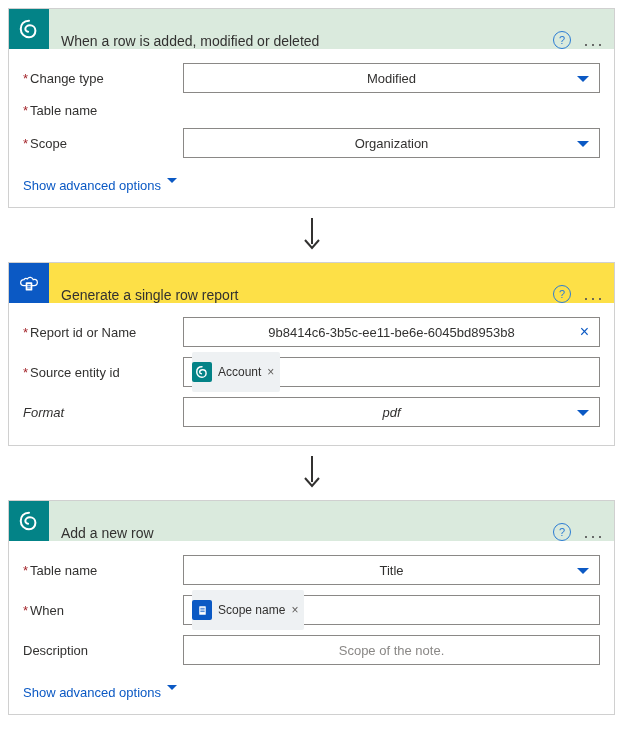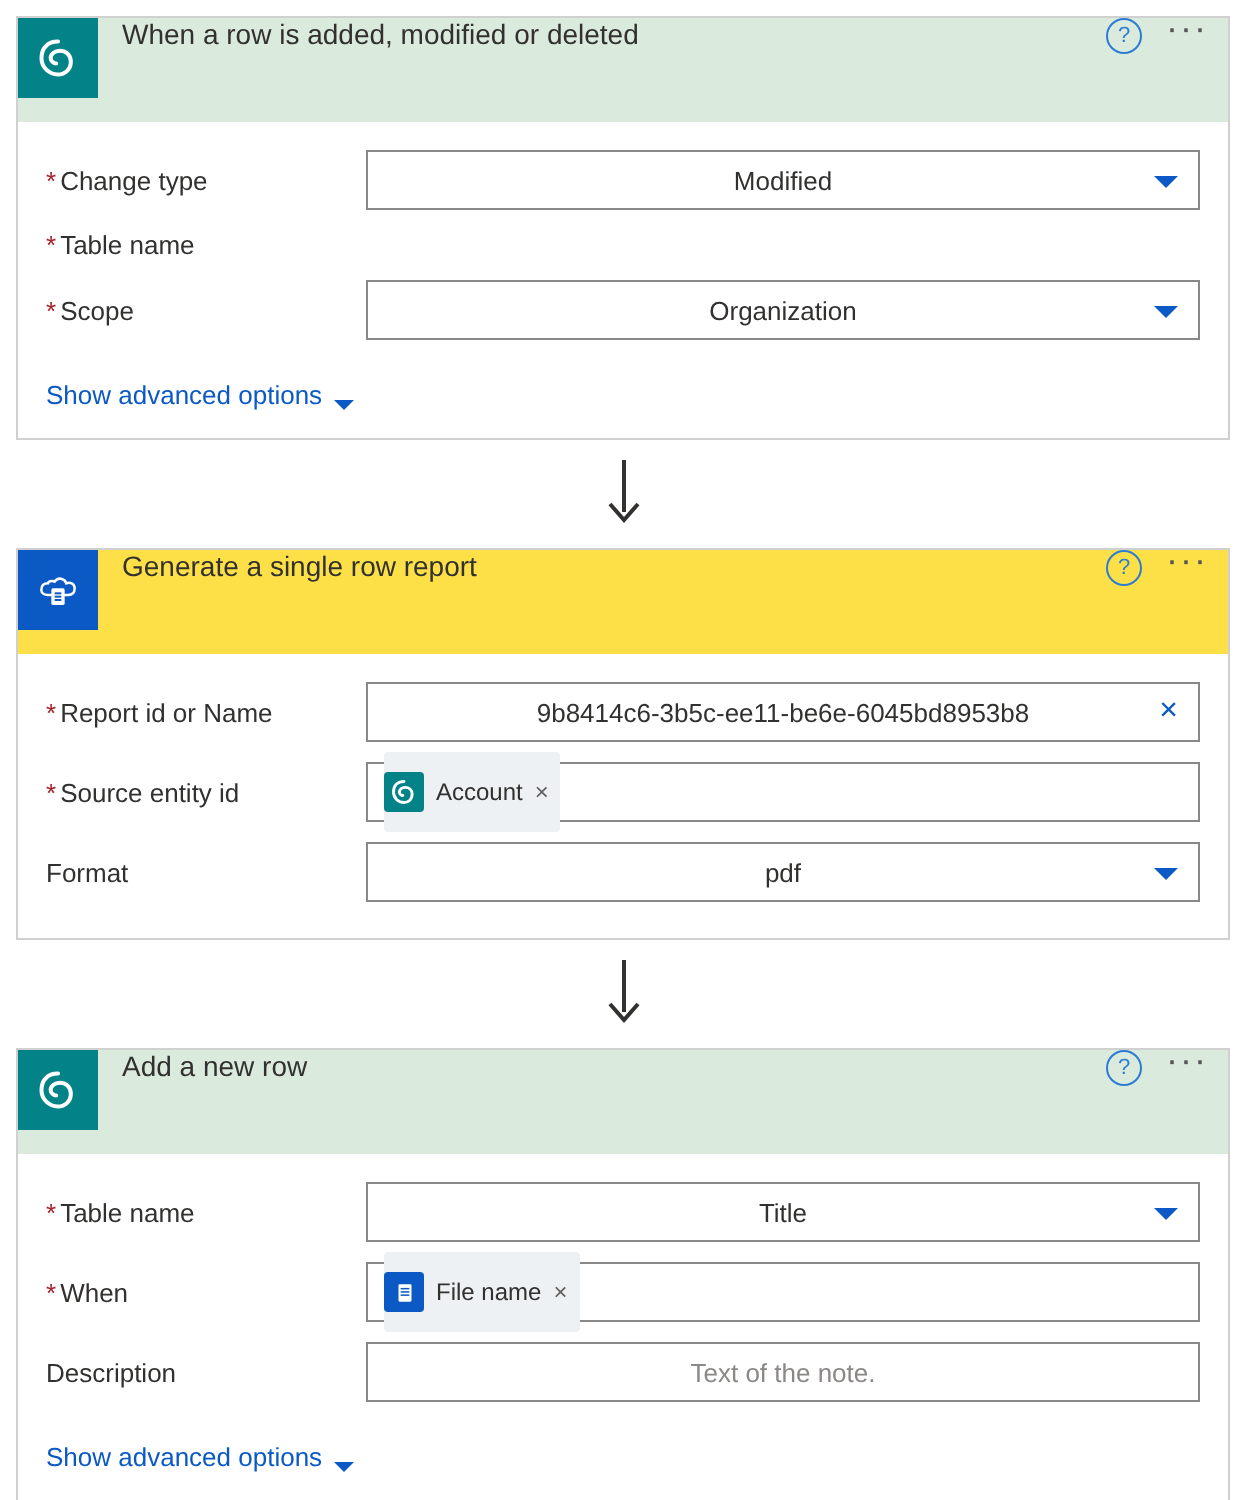--- a/index.html
+++ b/index.html
@@ -1,39 +1,39 @@
 <!DOCTYPE html>
 <html><head>
 <meta charset="utf-8">
 <style>
   * { box-sizing: border-box; font-family: "Segoe UI", Arial, sans-serif; }
   body { margin: 0; background: #fff; width: 623px; padding: 8px; font-size: 13px; color: #323130; }
   .card { border: 1px solid #d0d0d0; background: #fff; margin-bottom: 0; }
-  .header { display: flex; align-items: flex-start; height: 52px; padding: 0 10px 0 0; }
+  .header { display: flex; align-items: flex-end; height: 40px; padding: 0 10px 0 0; }
   .hdr-green { background: #daeadd; }
   .hdr-blue  { background: #fde047; }
   .icon-tile { width: 40px; height: 40px; display: flex; align-items: center; justify-content: center; flex: 0 0 40px; }
   .tile-green { background: #038387; }
   .tile-blue  { background: #0b59c4; }
   .header-title { flex: 1; padding-left: 12px; font-size: 14px; color: #323130; }
   .help-circle { width: 18px; height: 18px; border: 1.5px solid #2b7cd3; color: #2b7cd3; border-radius: 50%; display: flex; align-items: center; justify-content: center; font-size: 11px; margin-right: 12px; cursor: pointer; }
   .ellipsis { font-size: 18px; letter-spacing: 1px; color: #555; cursor: pointer; line-height: 10px; }
   .body { padding: 14px 14px 4px 14px; }
   .row { display: flex; align-items: center; margin-bottom: 10px; }
   .label { width: 160px; font-size: 13px; color: #323130; display: flex; align-items: flex-start; }
   .req { color: #a4262c; margin-right: 2px; }
   .field { flex: 1; border: 1px solid #8a8886; height: 30px; display: flex; align-items: center; padding: 0 8px; background: #fff; position: relative; text-align: center; }
   .field-text { flex: 1; font-size: 13px; color: #323130; overflow: hidden; white-space: nowrap; }
   .placeholder { color: #8a8886; }
   .chev::after { content: ""; border-left: 6px solid transparent; border-right: 6px solid transparent; border-top: 6px solid #0b59c4; position: absolute; right: 10px; top: 12px; }
   .clear-x { color: #0b59c4; font-size: 16px; position: absolute; right: 10px; cursor: pointer; }
   .pill { display: inline-flex; align-items: center; background: #eef1f3; border-radius: 2px; padding: 0 6px 0 0; height: 40px; font-size: 12px; }
   .pill .mini { width: 20px; height: 20px; border-radius: 2px; display: flex; align-items: center; justify-content: center; margin-right: 6px; }
   .pill .x { margin-left: 6px; color: #605e5c; cursor: pointer; font-size: 12px; }
-  .adv { color: #0b59c4; font-size: 13px; padding: 6px 14px 14px 14px; cursor: pointer; display: inline-flex; align-items: flex-end; }
+  .adv { color: #0b59c4; font-size: 13px; padding: 6px 14px 14px 14px; cursor: pointer; display: inline-flex; align-items: flex-start; }
   .adv .sm-chev { margin-left: 6px; border-left: 5px solid transparent; border-right: 5px solid transparent; border-top: 5px solid #0b59c4; }
   .arrow-wrap { display: flex; justify-content: center; padding: 10px 0; }
   .arrow-svg { width: 18px; height: 34px; }
   .spiral { width: 22px; height: 22px; }
   .doc-icon { width: 20px; height: 20px; }
 </style>
 </head>
 <body>
 
 <div class="card">
@@ -122,21 +122,21 @@
           <span class="mini" style="background:#038387;">
             <svg viewBox="0 0 24 24" width="14" height="14">
                 <path d="M12 3 C6 3 3 7 3 12 C3 17 7 21 12 21 C16 21 19 18 19 14 C19 10 16 8 13 8 C10 8 8 10 8 12 C8 14 10 15 11 15" fill="none" stroke="#fff" stroke-width="2.5" stroke-linecap="round"></path>
               </svg>
           </span>
           <span>Account</span>
           <span class="x">×</span>
         </span>
       </div>
     </div>
-    <div class="row" style="margin-bottom:14px;">
+    <div class="row" style="margin-bottom:14px;font-style:italic;">
       <div class="label">
           <span>Format</span>
         </div>
       <div class="field chev">
           <span class="field-text">pdf</span>
         </div>
     </div>
   </div>
 </div>
 
@@ -176,31 +176,31 @@
       <div class="field" style="padding:3px 8px;">
         <span class="pill">
           <span class="mini" style="background:#0b59c4;">
             <svg viewBox="0 0 24 24" width="13" height="13">
               <rect x="6" y="4" width="12" height="16" rx="1" fill="#fff"></rect>
               <line x1="8" y1="8" x2="16" y2="8" stroke="#0b59c4" stroke-width="1.4"></line>
               <line x1="8" y1="11" x2="16" y2="11" stroke="#0b59c4" stroke-width="1.4"></line>
               <line x1="8" y1="14" x2="16" y2="14" stroke="#0b59c4" stroke-width="1.4"></line>
             </svg>
           </span>
-          <span>File name</span>
+          <span>Scope name</span>
           <span class="x">×</span>
         </span>
       </div>
     </div>
     <div class="row">
       <div class="label">
           <span>Description</span>
         </div>
       <div class="field">
-          <span class="field-text placeholder">Text of the note.</span>
+          <span class="field-text placeholder">Scope of the note.</span>
         </div>
     </div>
   </div>
   <div class="adv">
     <span>Show advanced options</span>
       <span class="sm-chev"></span>
   </div>
 </div>
 
 </body></html>

